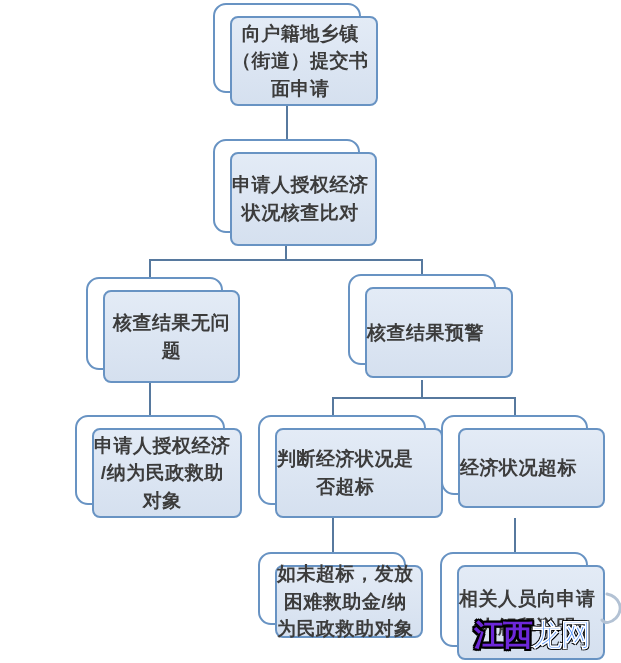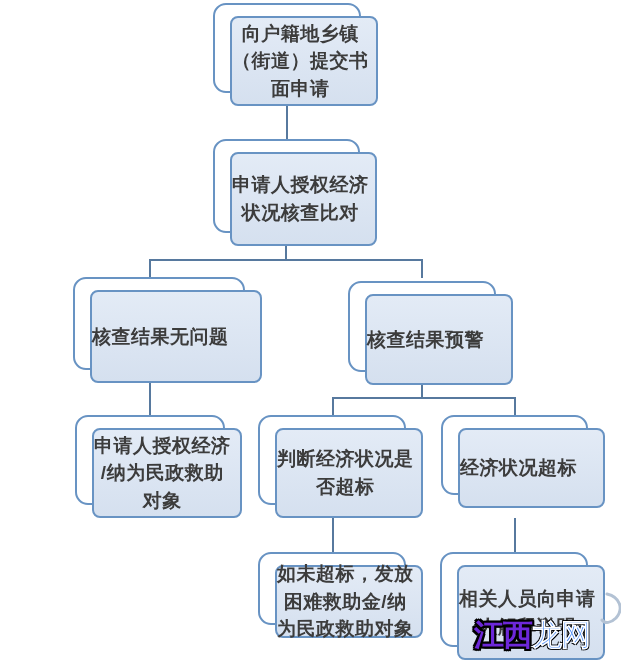--- a/index.html
+++ b/index.html
@@ -108,44 +108,44 @@
   </div>
 
   <div class="flow-node" style="left:230px;top:152px;width:147px;height:94px;">
     <div class="node-shadow"></div>
     <div class="node-box">
       <div class="node-label">申请人授权经济
 状况核查比对</div>
     </div>
   </div>
 
-  <div class="flow-node" style="left:90px;top:290px;width:149px;height:93px;padding-left:23px;">
+  <div class="flow-node" style="left:103px;top:290px;width:137px;height:93px;">
     <div class="node-shadow"></div>
     <div class="node-box">
       <div class="node-label">核查结果无问题</div>
     </div>
   </div>
 
-  <div class="flow-node" style="left:365px;top:294px;width:148px;height:91px;">
+  <div class="flow-node" style="left:365px;top:287px;width:148px;height:91px;">
     <div class="node-shadow"></div>
     <div class="node-box">
       <div class="node-label">核查结果预警</div>
     </div>
   </div>
 
   <div class="flow-node" style="left:92px;top:428px;width:150px;height:90px;">
     <div class="node-shadow"></div>
     <div class="node-box">
       <div class="node-label">申请人授权经济
 /纳为民政救助
 对象</div>
     </div>
   </div>
 
-  <div class="flow-node" style="left:275px;top:428px;width:148px;height:90px;">
+  <div class="flow-node" style="left:275px;top:428px;width:168px;height:90px;">
     <div class="node-shadow"></div>
     <div class="node-box">
       <div class="node-label">判断经济状况是
 否超标</div>
     </div>
   </div>
 
   <div class="flow-node" style="left:458px;top:428px;width:147px;height:80px;">
     <div class="node-shadow"></div>
     <div class="node-box">

